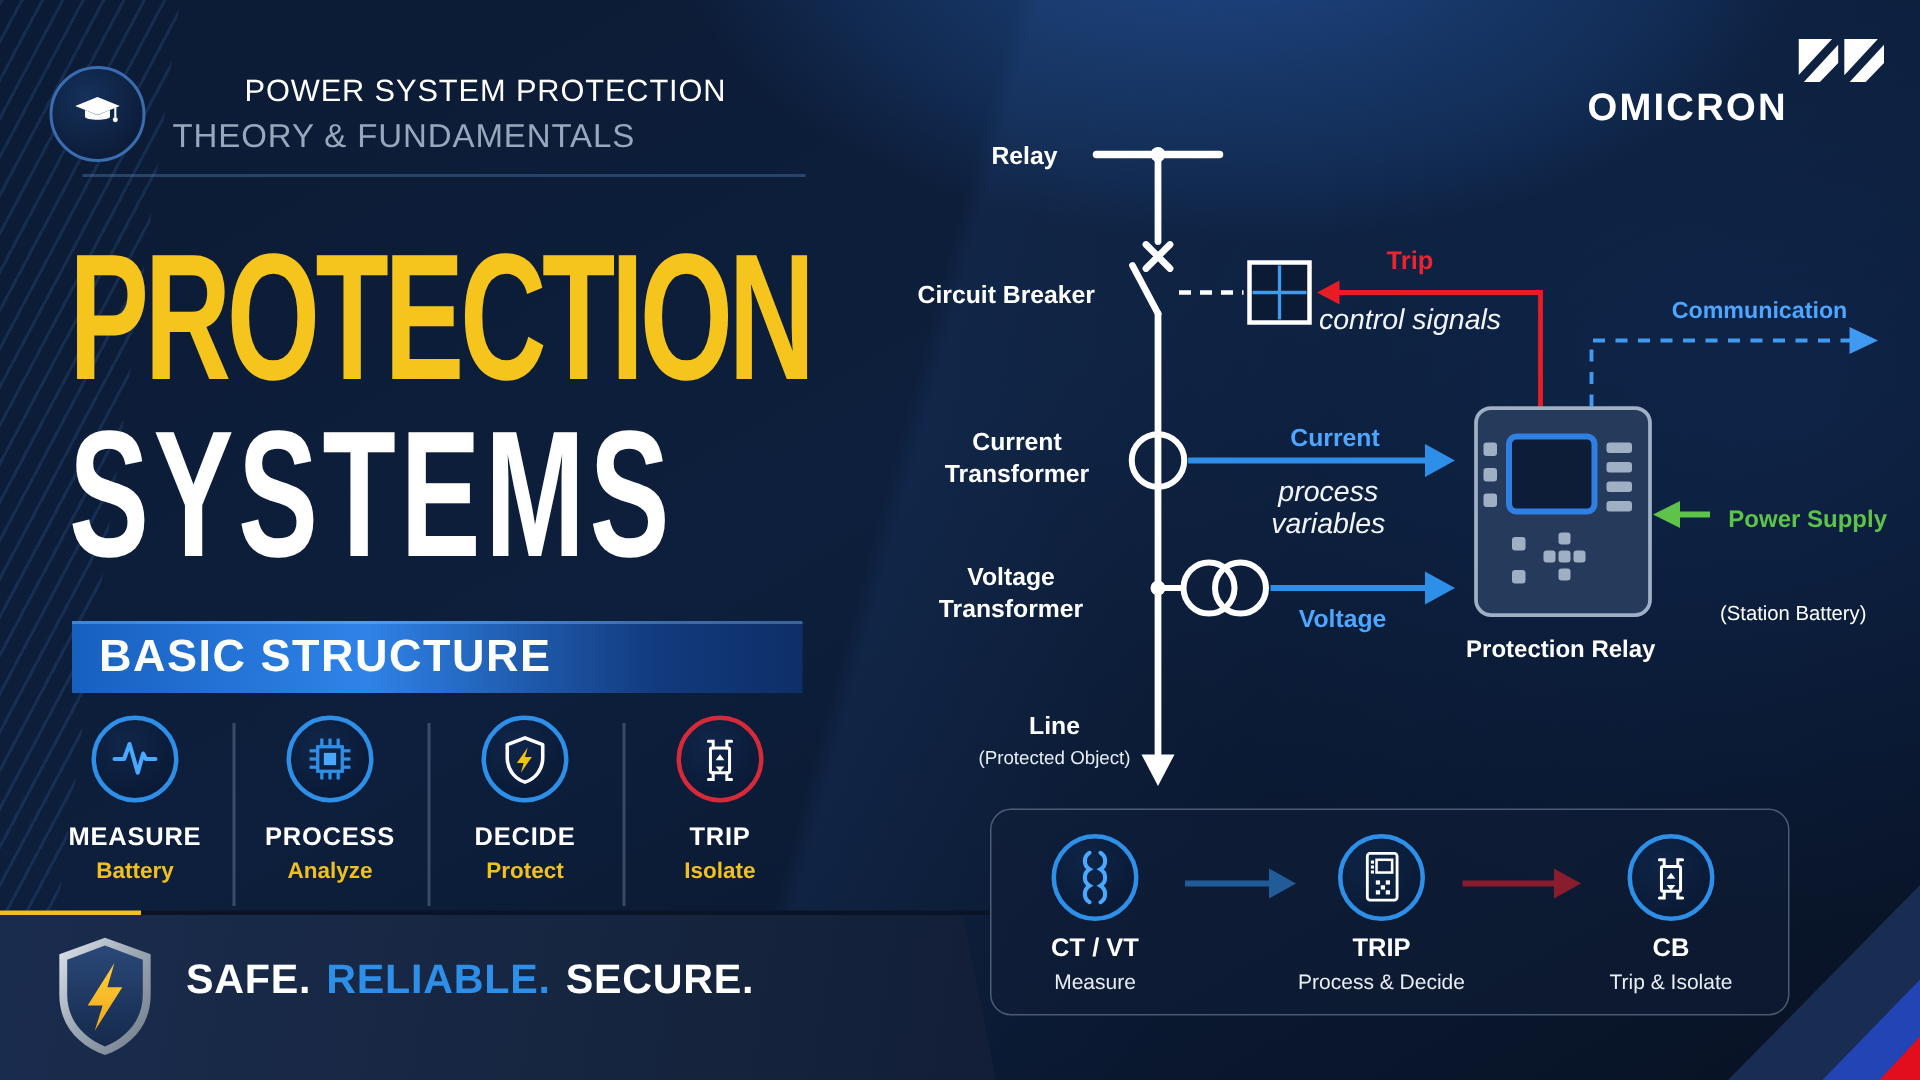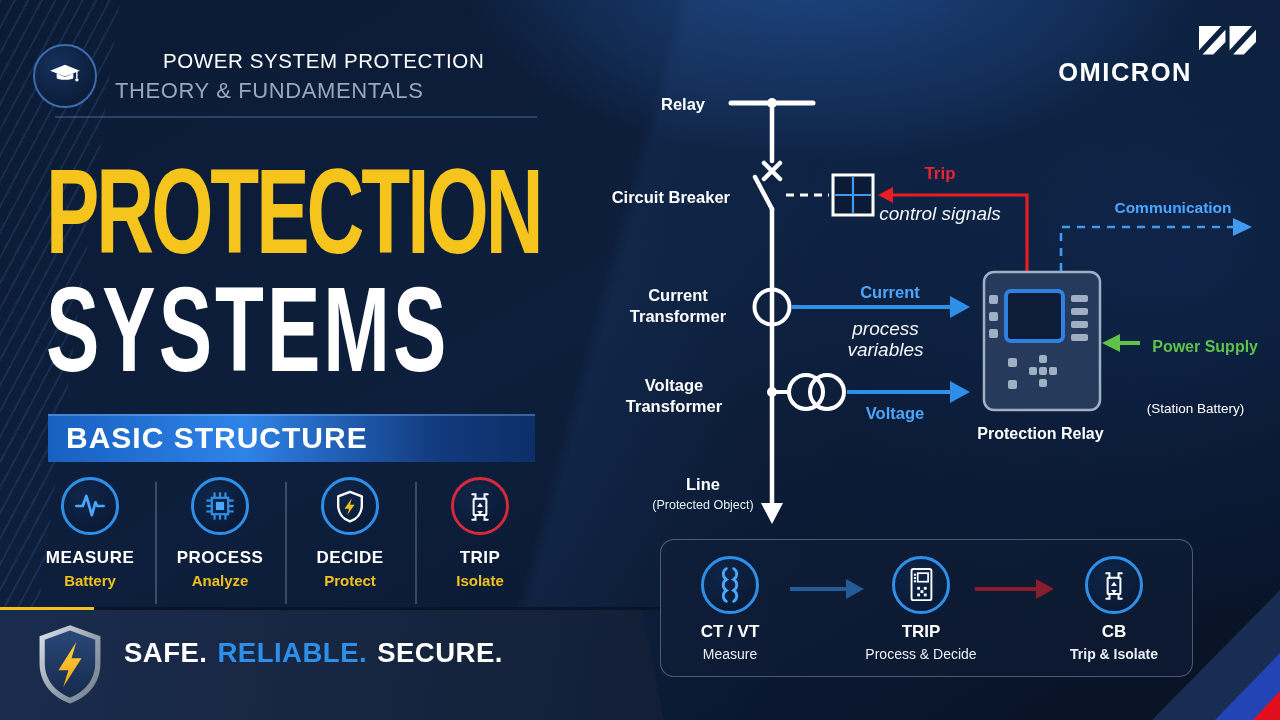--- a/index.html
+++ b/index.html
@@ -366,14 +366,14 @@
       </g>
       <polygon points="18,18.5 14.8,23 21.2,23" fill="#fff"></polygon>
       <polygon points="18,31.5 14.8,27.5 21.2,27.5" fill="#fff"></polygon>
     </svg>
   </div>
   <div class="flow-title" style="left:640px;">CT / VT</div>
   <div class="flow-sub" style="left:640px;">Measure</div>
   <div class="flow-title" style="left:831px;">TRIP</div>
   <div class="flow-sub" style="left:831px;">Process &amp; Decide</div>
   <div class="flow-title" style="left:1024px;">CB</div>
-  <div class="flow-sub" style="left:1024px;font-weight:bold;">Trip &amp; Isolate</div>
+  <div class="flow-sub" style="left:1024px;">Trip &amp; Isolate</div>
 </div>
 
 </body></html>

